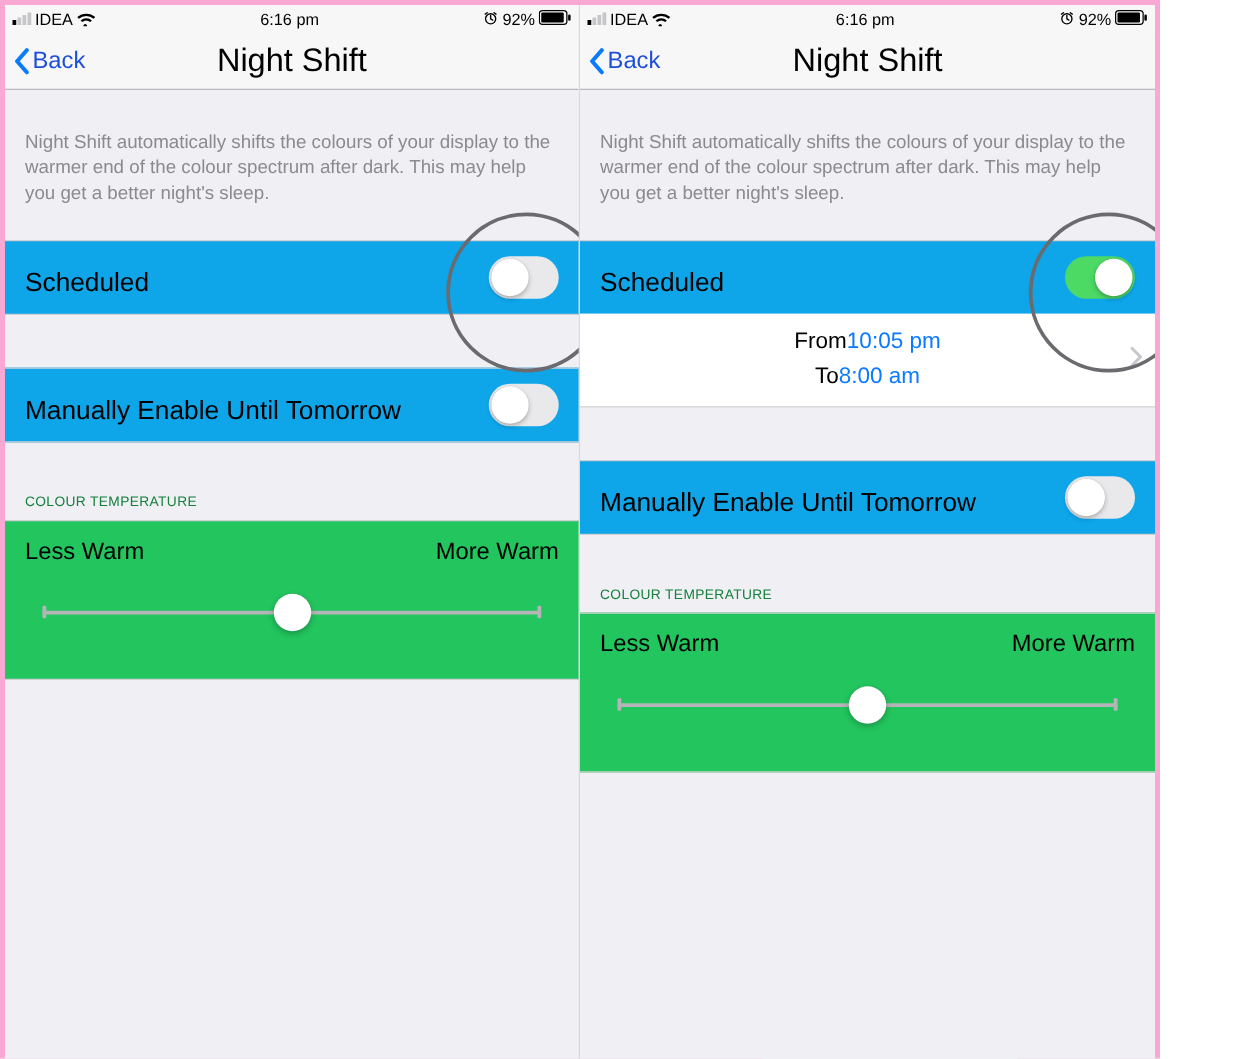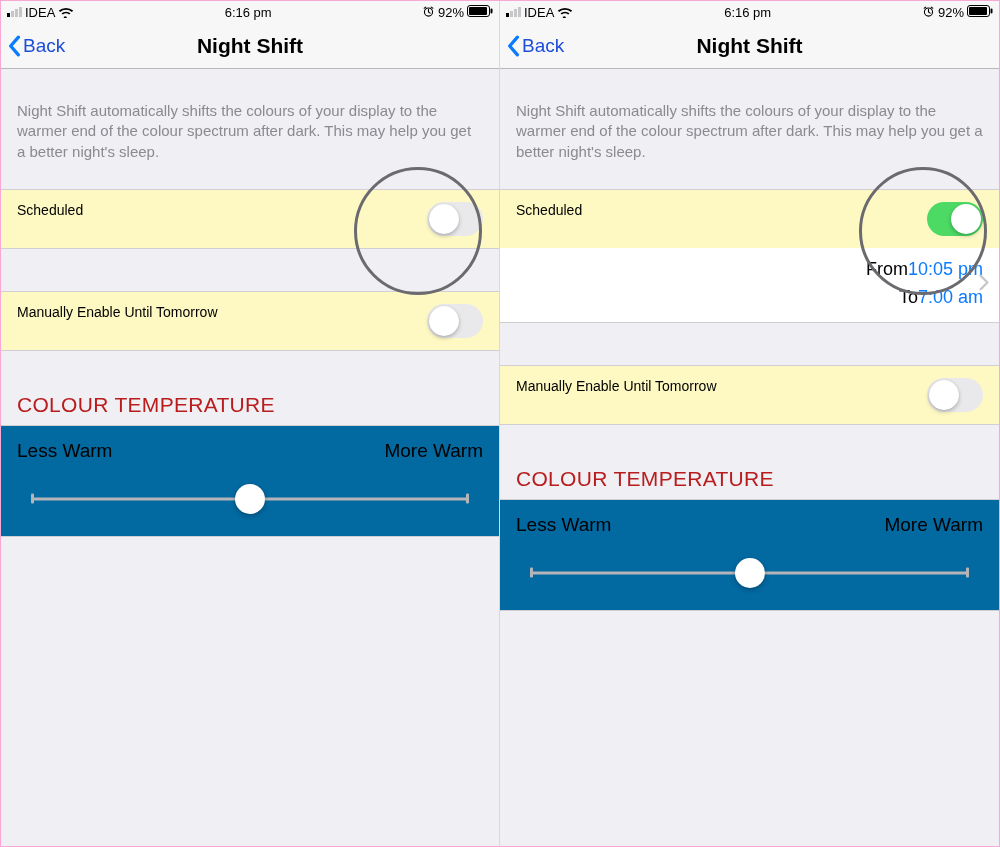--- a/index.html
+++ b/index.html
@@ -1,45 +1,45 @@
 <!DOCTYPE html>
 <html><head>
 <meta charset="utf-8">
 <style>
 *{box-sizing:border-box;margin:0;padding:0;font-family:-apple-system,"Helvetica Neue",Arial,sans-serif;-webkit-font-smoothing:antialiased}
 body{background:#fff;width:1000px;height:847px;overflow:hidden}
-.wrap{display:flex;width:1000px;height:847px;border:1px solid #f9a8d4}
+.wrap{display:flex;width:928px;height:847px;border:4px solid #f9a8d4}
 .phone{width:499px;height:845px;background:#efeff4;position:relative;overflow:hidden;border-right:1px solid #d9d9d9}
 .phone:last-child{border-right:none}
 .statusbar{height:22px;background:#f7f7f8;display:flex;align-items:center;justify-content:space-between;padding:0 6px;font-size:13px;font-weight:500;color:#000}
 .sb-left{display:flex;align-items:center;gap:3px}
 .sb-right{display:flex;align-items:flex-start;gap:3px}
 .sig{display:flex;align-items:flex-end;gap:1px;height:10px}
 .sig span{width:3px;background:#c6c6c9;display:block}
 .sig span:nth-child(1){height:4px;background:#000}
 .sig span:nth-child(2){height:6px}
 .sig span:nth-child(3){height:8px}
 .sig span:nth-child(4){height:10px}
 .wifi,.alarm{display:inline-flex}
 .batt{display:inline-flex;align-items:center}
 .navbar{height:46px;background:#f7f7f8;border-bottom:1px solid #b8b8bc;display:flex;align-items:center;position:relative}
 .back{display:flex;align-items:center;color:#1d4ed8;font-size:19px;padding-left:6px;cursor:pointer}
 .back svg{margin-right:2px}
-.navtitle{position:absolute;left:0;right:0;text-align:center;font-size:21px;font-weight:700;color:#000;pointer-events:none}
+.navtitle{position:absolute;left:0;right:0;text-align:center;font-size:26px;font-weight:400;color:#000;pointer-events:none}
 .section{background:#efeff4}
 .descr{padding:32px 16px 27px 16px;font-size:15px;line-height:1.35;color:#8a8a8f}
-.cell{background:#fef9c3;border-top:1px solid #d0d0d4;border-bottom:1px solid #d0d0d4;padding:12px 16px;display:flex;align-items:flex-start;justify-content:space-between;font-size:14px;color:#000}
+.cell{background:#0ea5e9;border-top:1px solid #d0d0d4;border-bottom:1px solid #d0d0d4;padding:12px 16px;display:flex;align-items:flex-end;justify-content:space-between;font-size:21px;color:#000}
 .cell .label{flex:1}
 .times{background:#fff;border-bottom:1px solid #d0d0d4;padding:8px 16px 10px 16px;font-size:18px;color:#000;position:relative}
-.times .row{display:flex;justify-content:flex-end;line-height:1.55}
+.times .row{display:flex;justify-content:center;line-height:1.55}
 .times .val{color:#0a7aff}
 .chevr{position:absolute;right:10px;top:50%;transform:translateY(-50%);color:#c7c7cc}
 .gap{height:42px}
-.secthead{font-size:21px;color:#b91c1c;padding:0 16px 8px 16px;letter-spacing:0.3px}
-.slidercell{background:#0369a1;border-top:1px solid #d0d0d4;border-bottom:1px solid #d0d0d4;padding:14px 16px 22px 16px}
+.secthead{font-size:11px;color:#15803d;padding:0 16px 8px 16px;letter-spacing:0.3px}
+.slidercell{background:#22c55e;border-top:1px solid #d0d0d4;border-bottom:1px solid #d0d0d4;padding:14px 16px 38px 16px}
 .sliderlabels{display:flex;justify-content:space-between;font-size:19px;color:#000;margin-bottom:22px}
 .slider{position:relative;height:30px;margin:0 14px}
 .track{position:absolute;top:50%;left:0;right:0;height:3px;background:#b5b5b9;transform:translateY(-50%);border-radius:2px}
 .track:before,.track:after{content:"";position:absolute;width:3px;height:10px;background:#b5b5b9;top:-4px;border-radius:1px}
 .track:before{left:0}
 .track:after{right:0}
 .thumb{position:absolute;top:50%;left:50%;transform:translate(-50%,-50%);width:30px;height:30px;background:#fff;border-radius:50%;box-shadow:0 2px 5px rgba(0,0,0,.25),0 0 1px rgba(0,0,0,.2)}
 .toggle{position:relative;width:56px;height:34px;border-radius:17px;background:#e9e9ec;transition:.2s;flex-shrink:0}
 .toggle .knob{position:absolute;top:2px;left:2px;width:30px;height:30px;background:#fff;border-radius:50%;box-shadow:0 2px 4px rgba(0,0,0,.25),0 0 1px rgba(0,0,0,.15)}
 .toggle.on{background:#4cd964}
@@ -188,21 +188,21 @@
           </div>
     </div>
 
     <div class="times">
       <div class="row">
             <span>From</span>
             <span class="val">10:05 pm</span>
           </div>
       <div class="row">
             <span>To</span>
-            <span class="val">7:00 am</span>
+            <span class="val">8:00 am</span>
           </div>
       <span class="chevr"><svg width="10" height="16" viewBox="0 0 8 14">
               <path d="M1 1l6 6-6 6" stroke="#c7c7cc" stroke-width="2" fill="none" stroke-linecap="round" stroke-linejoin="round"></path>
             </svg></span>
     </div>
 
     <div class="gap"></div>
 
     <div class="cell">
       <span class="label">Manually Enable Until Tomorrow</span>

